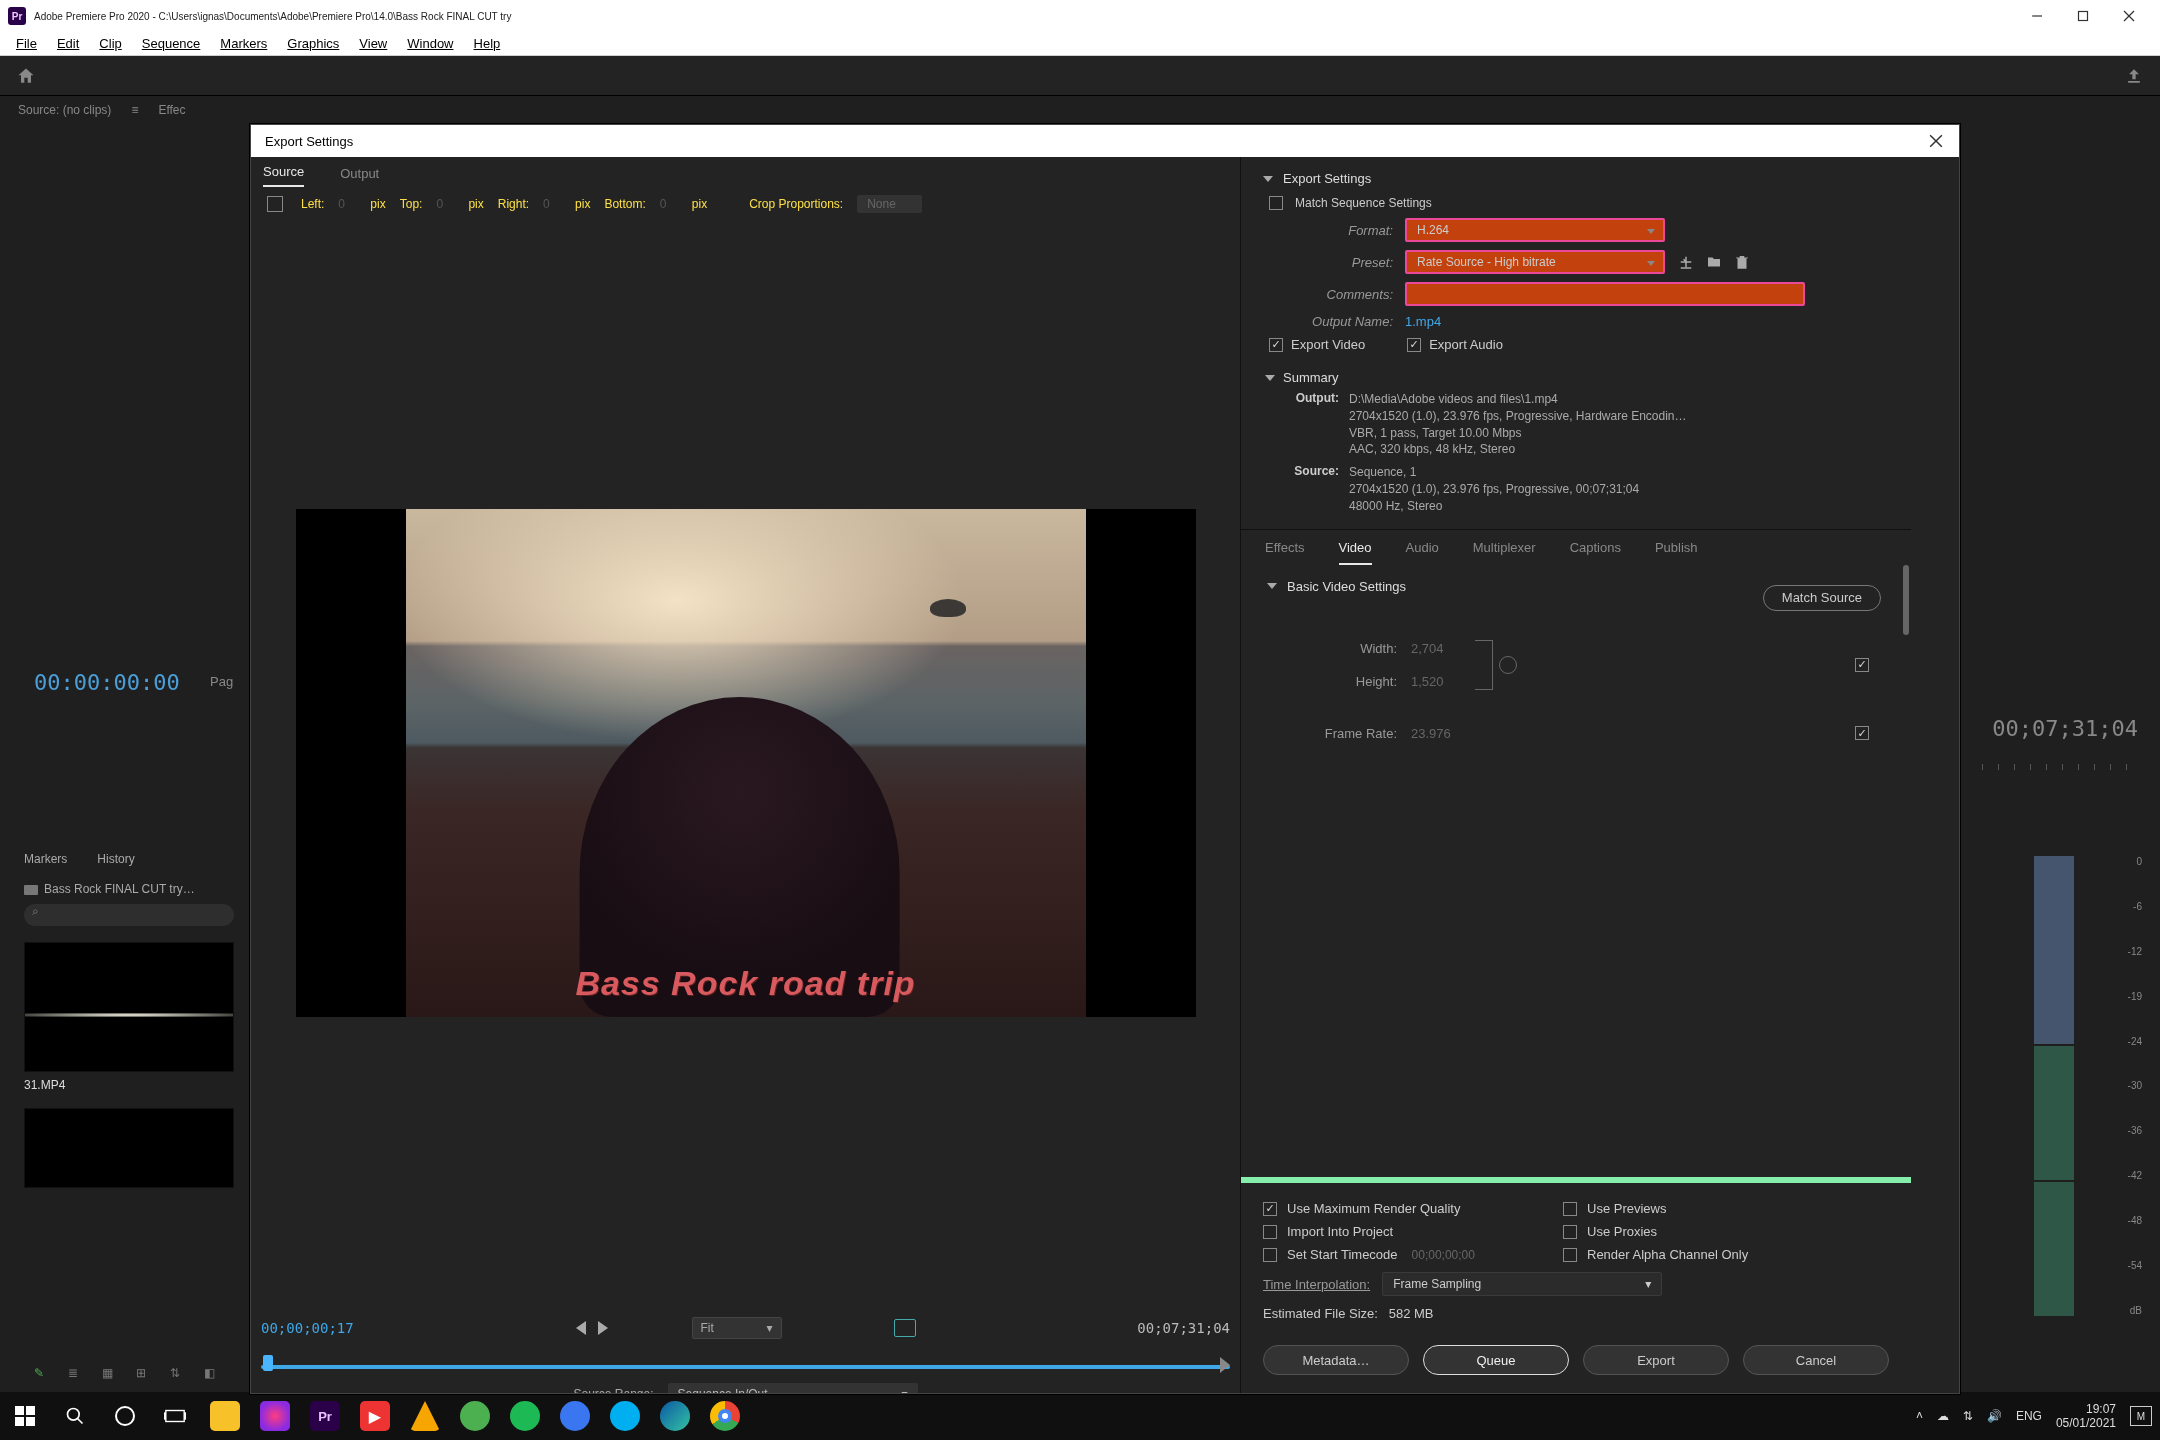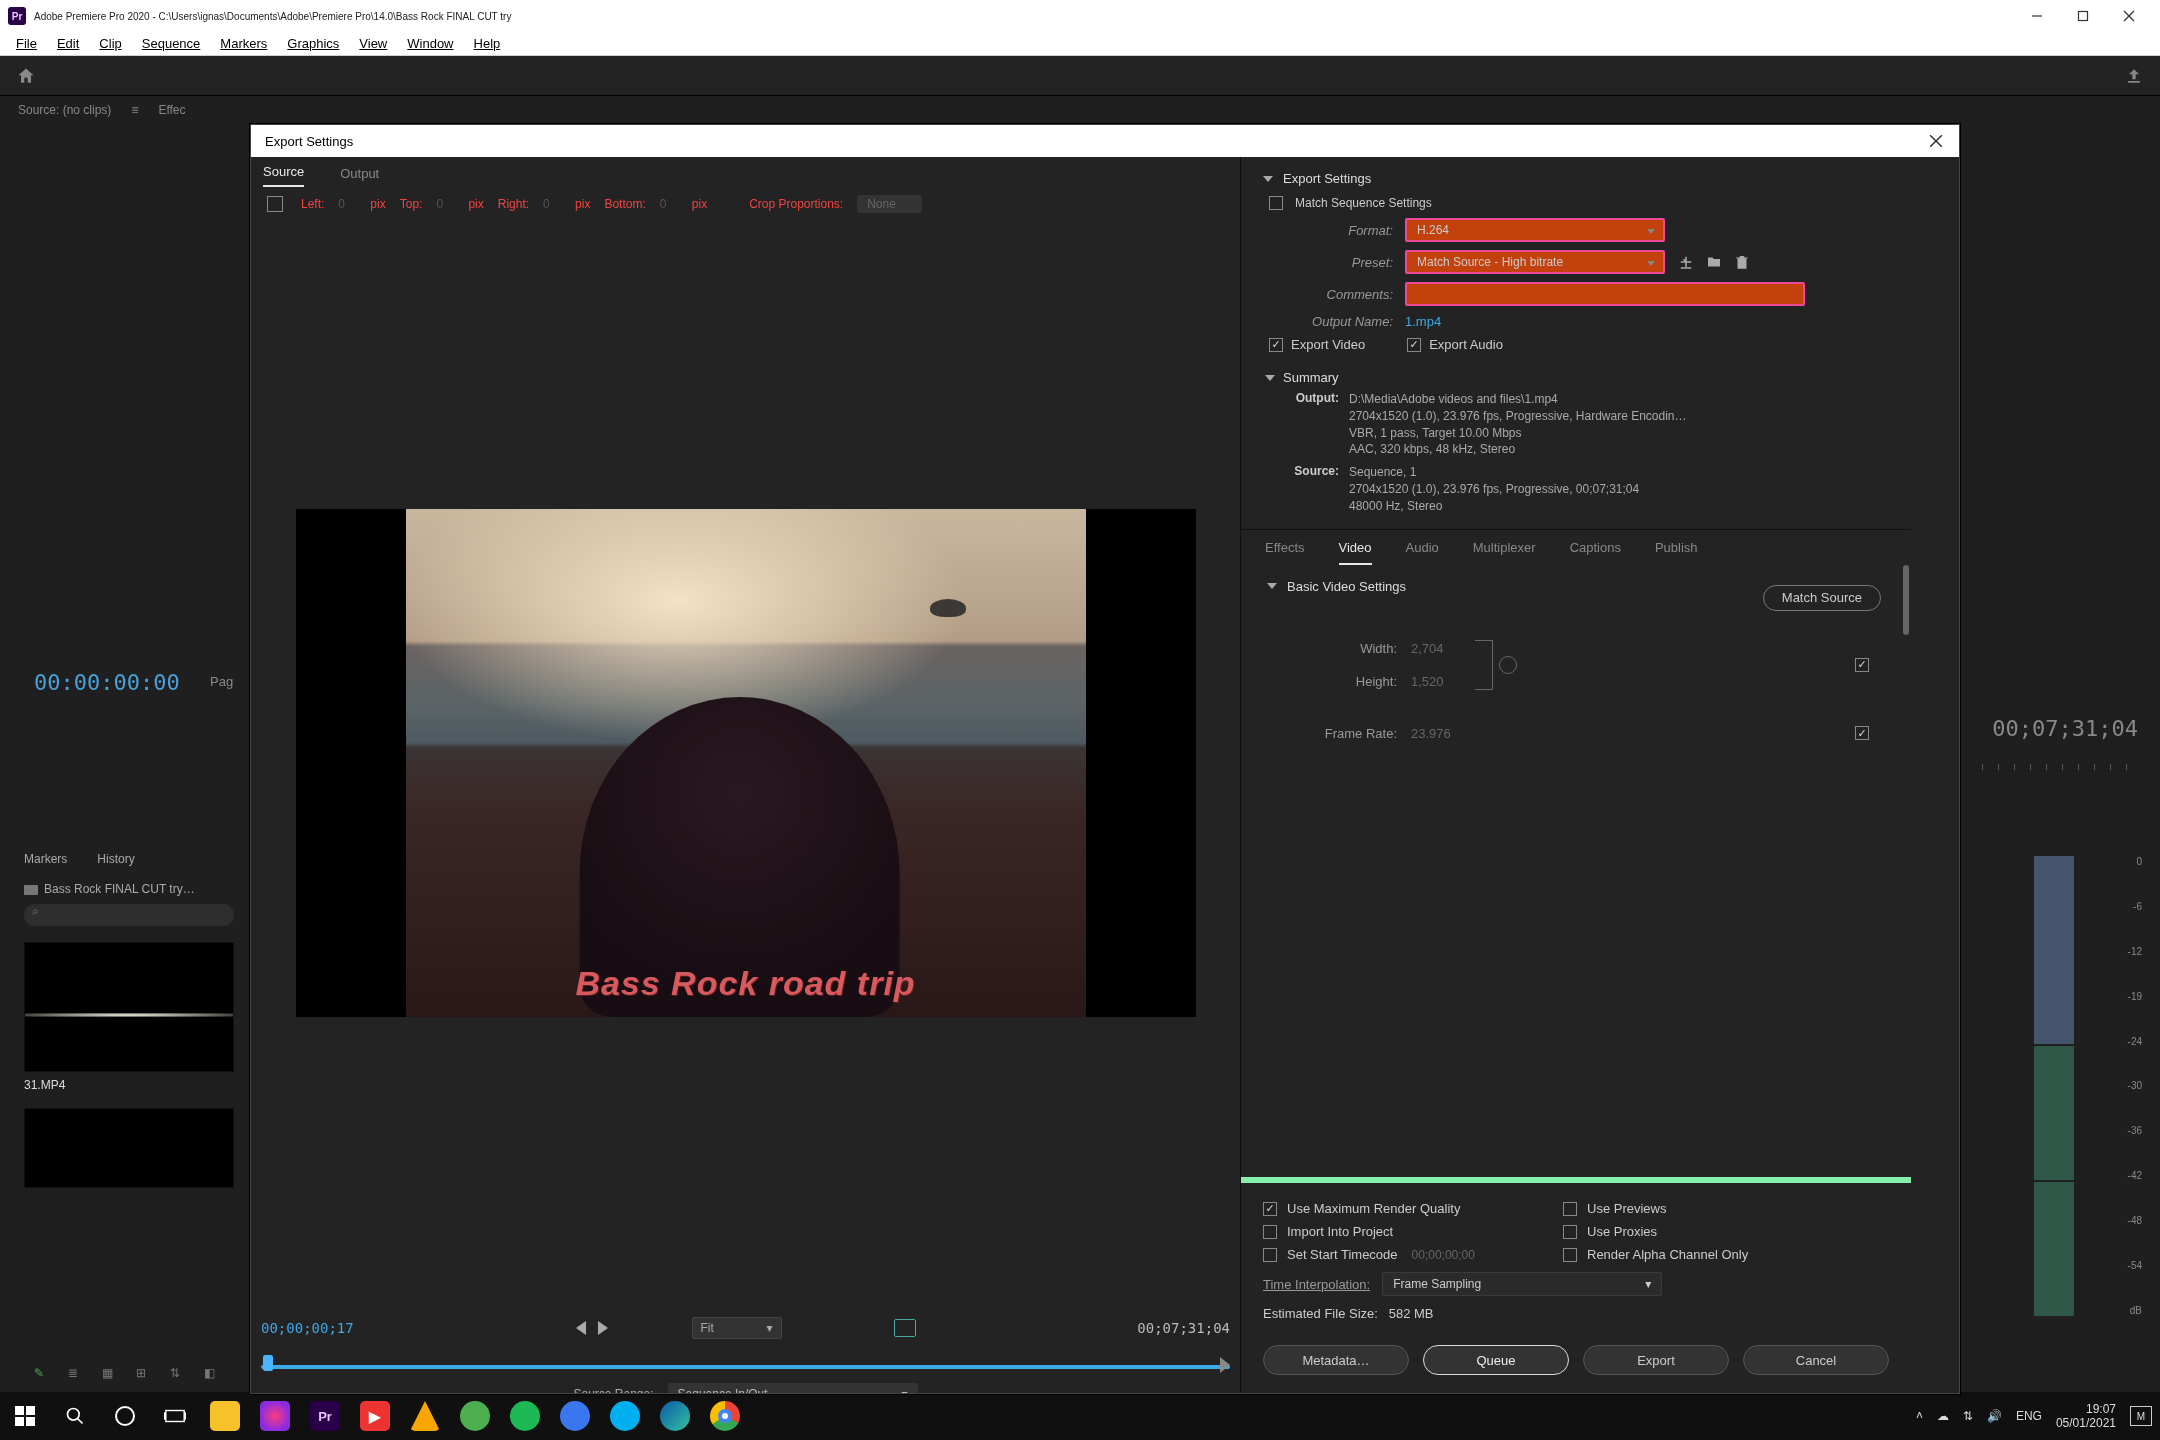--- a/index.html
+++ b/index.html
@@ -58,21 +58,21 @@
   .dialog-title .close { width: 18px; height: 18px; display: flex; align-items: center; justify-content: center; color: #333; }
 
   .dialog-body { flex: 1; display: flex; overflow: hidden; }
 
   
   .dlg-left { width: 990px; display: flex; flex-direction: column; border-right: 1px solid #111; }
   .dlg-tabs { height: 30px; display: flex; align-items: flex-end; padding: 0 12px; gap: 36px; font-size: 13px; }
   .dlg-tabs .tab { padding-bottom: 6px; color: #888; }
   .dlg-tabs .tab.active { color: #e8e8e8; border-bottom: 2px solid #e8e8e8; }
   .crop-bar { height: 34px; display: flex; align-items: center; gap: 14px; padding: 0 16px; font-size: 12px; color: #777; }
-  .crop-bar .lbl { color: #ef4444; }
+  .crop-bar .lbl { color: #fde047; }
   .crop-bar .val { color: #555; min-width: 18px; }
   .crop-bar .dd { background: #333; padding: 2px 26px 2px 10px; border-radius: 2px; color: #666; position: relative; }
   .crop-bar .crop-icon { width: 16px; height: 16px; border: 1px solid #888; position: relative; margin-right: 4px; }
 
   .preview-area { flex: 1; display: flex; align-items: center; justify-content: center; }
   .preview-frame { width: 900px; height: 508px; background: #000; display: flex; align-items: stretch; justify-content: center; }
   .preview-img { width: 680px; position: relative; overflow: hidden;
     background:
       radial-gradient(ellipse 60% 40% at 40% 18%, #f3e2c5, transparent 70%),
       linear-gradient(#c9b79e 0%, #b39d86 26%, #6a6362 27%, #5c6466 38%, #4e5a61 46%, #3b3435 47%, #3a2624 60%, #2a1818 100%);
@@ -392,21 +392,21 @@
           </div>
           <div class="es-row sm">
             <div class="lbl">Format:</div>
             <div class="dd" style="max-width:260px;">
                 <span>H.264</span>
               </div>
           </div>
           <div class="es-row preset">
             <div class="lbl">Preset:</div>
             <div class="dd">
-                <span>Match Source - High bitrate</span>
+                <span>Rate Source - High bitrate</span>
               </div>
             <div class="preset-icons">
               <svg class="ic" viewBox="0 0 24 24">
                   <path fill="#aaa" d="M19 13h-6v6h-2v-6H5v-2h6V5h2v6h6v2z" transform="rotate(0)"></path>
                   <path fill="#aaa" d="M12 3v10l-4-4 1.4-1.4L12 10V3h0zM5 19h14v2H5z"></path>
                 </svg>
               <svg class="ic" viewBox="0 0 24 24">
                   <path fill="#aaa" d="M4 6h6l2 2h8v10H4z"></path>
                 </svg>
               <svg class="ic" viewBox="0 0 24 24">

